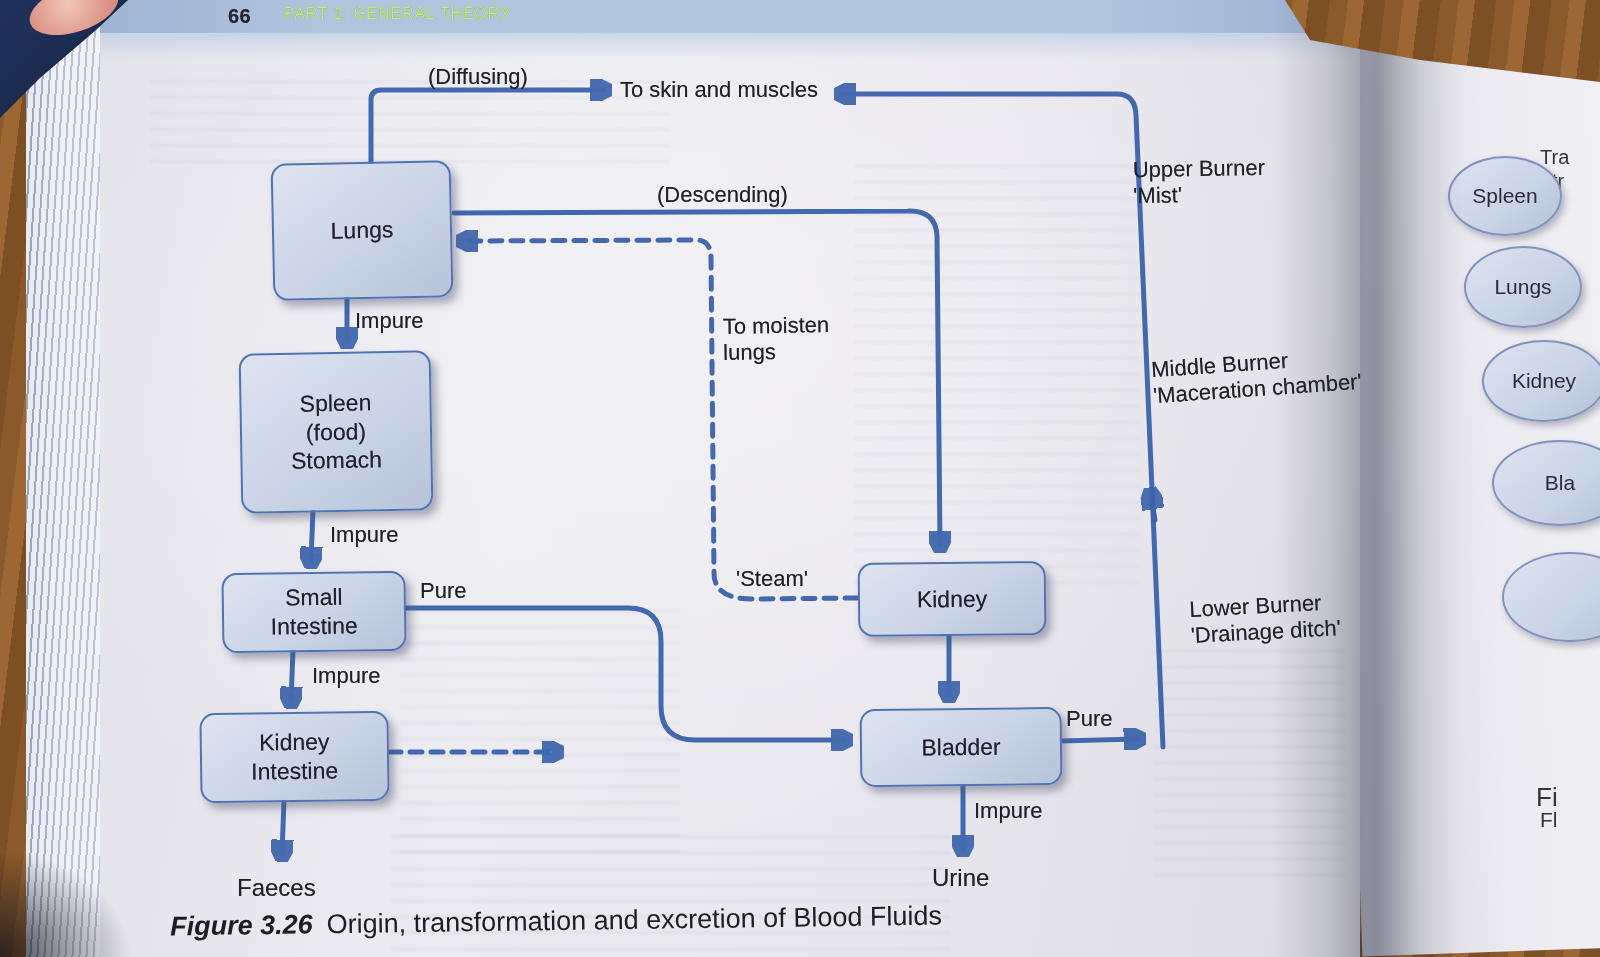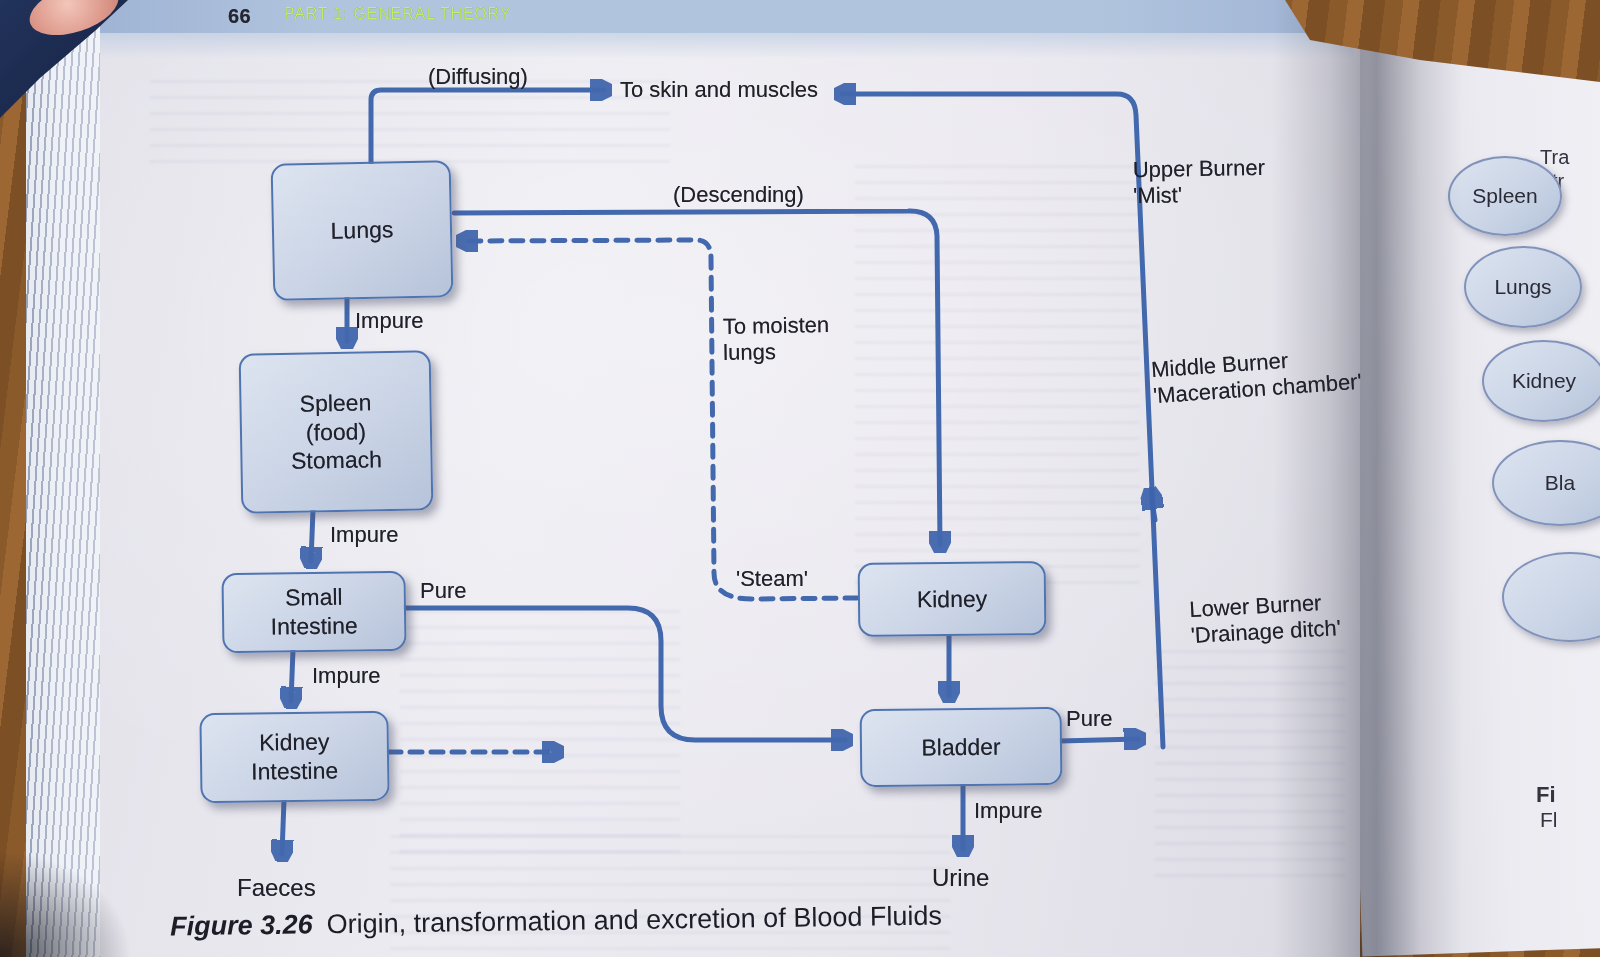--- a/index.html
+++ b/index.html
@@ -83,21 +83,21 @@
   <div class="circle" style="left:1464px;top:246px;width:114px;height:78px">
       <span>Lungs</span>
     </div>
   <div class="circle" style="left:1482px;top:340px;width:120px;height:78px">
       <span>Kidney</span>
     </div>
   <div class="circle" style="left:1492px;top:440px;width:132px;height:82px">
       <span>Bla</span>
     </div>
   <div class="circle" style="left:1502px;top:552px;width:132px;height:86px"></div>
-  <div class="edge-txt" style="left:1536px;top:782px;font-weight:bold;font-size:22px">Fi</div>
+  <div class="edge-txt" style="left:1536px;top:782px;font-weight:normal;font-size:26px">Fi</div>
   <div class="edge-txt" style="left:1540px;top:808px;font-size:21px">Fl</div>
 
   <div class="left-page"></div>
   <div class="band"></div>
   <div class="band-fade"></div>
   <span class="pgnum soft">66</span>
   <span class="pghead soft">PART 1: GENERAL THEORY</span>
 
   <div class="ghost" style="left:150px;top:80px;width:520px;height:90px"></div>
   <div class="ghost" style="left:855px;top:165px;width:285px;height:430px"></div>
@@ -145,21 +145,21 @@
   </div>
   <div class="box soft" style="left:858px;top:562px;width:184px;height:70px;transform:rotate(-.6deg)">
     <span>Kidney</span>
   </div>
   <div class="box soft" style="left:860px;top:708px;width:198px;height:74px;transform:rotate(-.6deg)">
     <span>Bladder</span>
   </div>
 
   <div class="lbl soft" style="left:428px;top:64px">(Diffusing)</div>
   <div class="lbl soft" style="left:620px;top:77px">To skin and muscles</div>
-  <div class="lbl soft" style="left:673px;top:182px">(Descending)</div>
+  <div class="lbl soft" style="left:657px;top:182px">(Descending)</div>
   <div class="lbl soft" style="left:1133px;top:156px;transform:rotate(-1deg)">
     <span class="ln">Upper Burner</span>
     <span class="ln">'Mist'</span>
   </div>
   <div class="lbl soft" style="left:723px;top:313px;transform:rotate(-1deg)">
     <span class="ln">To moisten</span>
     <span class="ln">lungs</span>
   </div>
   <div class="lbl soft" style="left:1152px;top:350px;transform:rotate(-4deg)">
     <span class="ln">Middle Burner</span>

